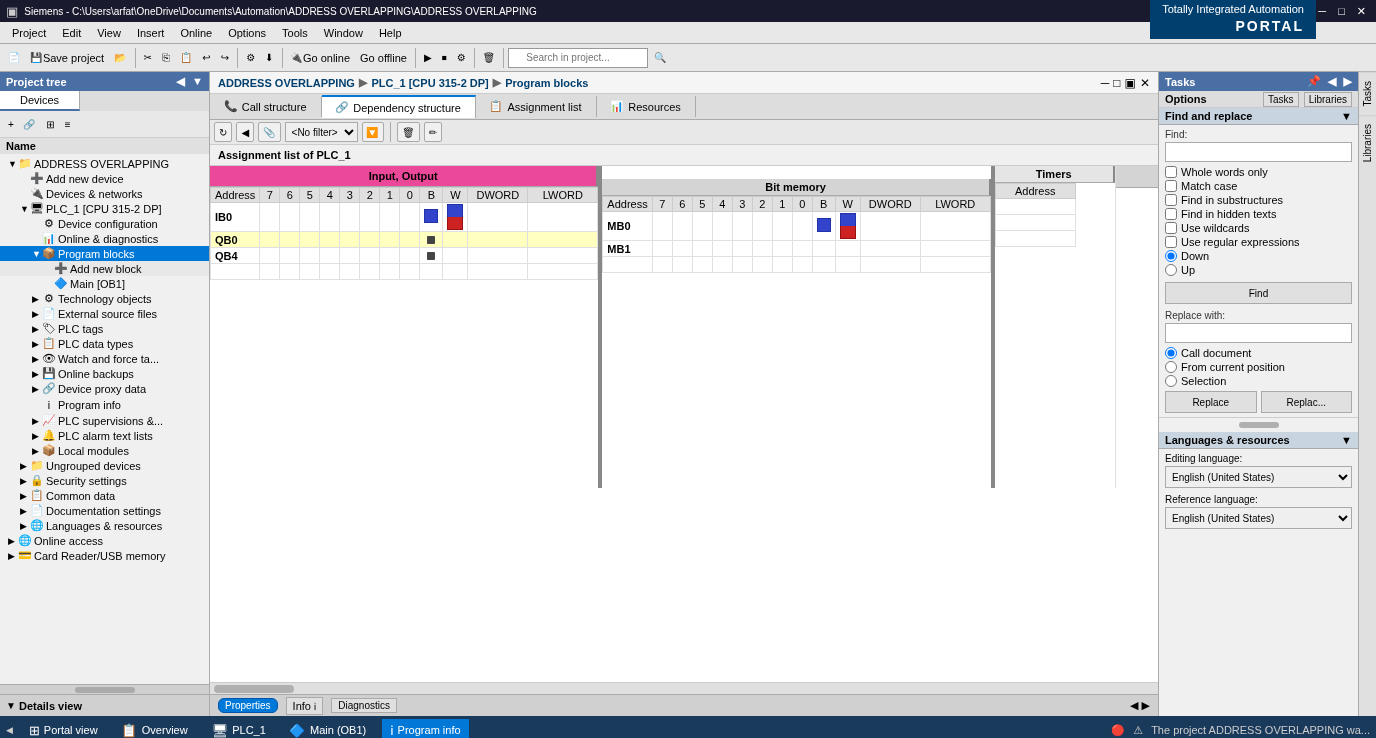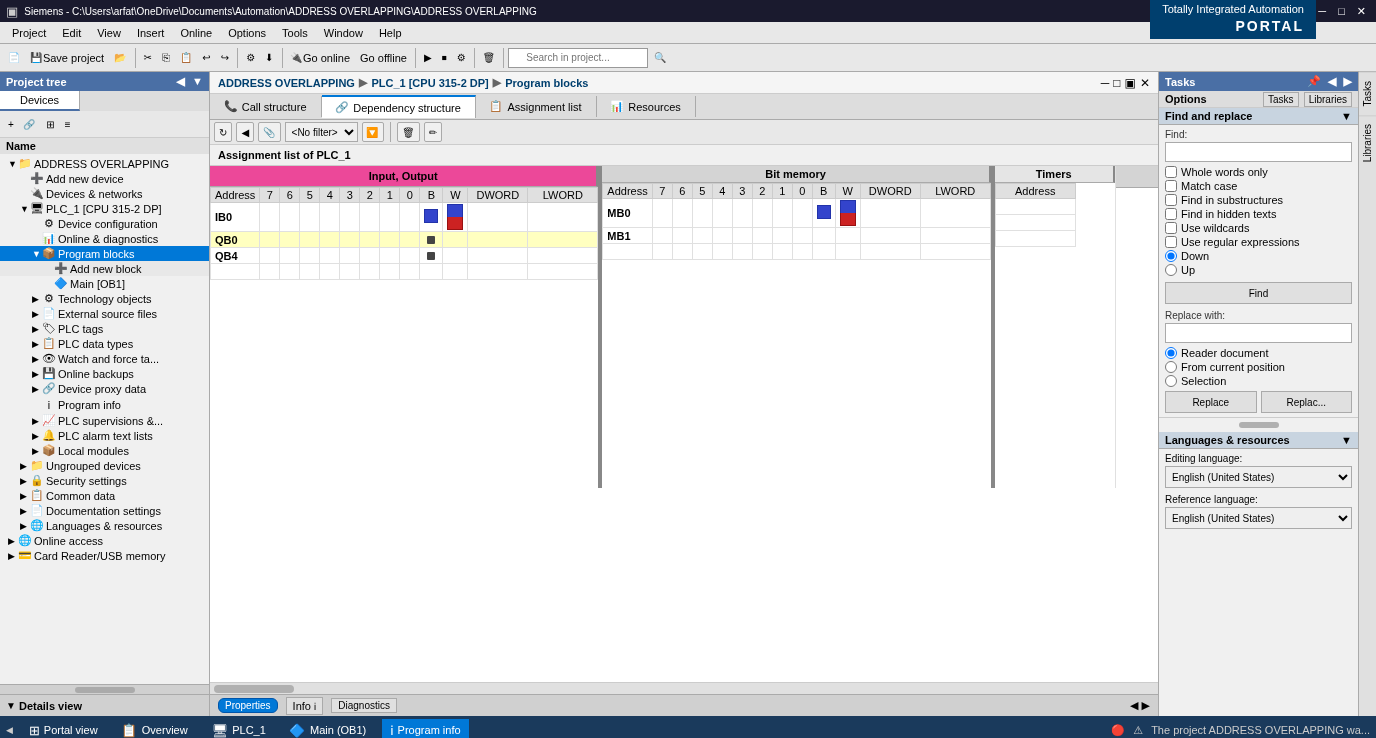--- a/index.html
+++ b/index.html
@@ -520,21 +520,21 @@
                   <td></td>
                   <td></td>
                   <td></td>
                 </tr>
             </tbody>
           </table>
         </div>
 
         <div style="width:20px; background:#c8c8c8; border-left:2px solid #888; border-right:2px solid #888;"></div>
 
-        <div style="flex:0 0 auto;">
+        <div style="flex:0 0 auto;margin-top:13px;">
           <div style="background:#d4d4d4; padding:2px 8px; font-weight:bold; text-align:center; border-bottom:1px solid #aaa; border-right:2px solid #888; font-size:11px;">
             <span>Bit memory</span>
           </div>
           <table class="assign-table">
             <thead>
               <tr>
                 <th>Address</th>
                 <th>7</th>
                 <th>6</th>
                 <th>5</th>
@@ -719,21 +719,21 @@
           </div>
           <button class="find-btn">Find</button>
 
           <div style="margin-top:6px;">
             <div class="replace-label">Replace with:</div>
             <input class="replace-input" type="text" style="">
           </div>
           <div class="replace-options">
             <div class="find-option">
               <input type="radio" name="scope" checked="" style="">
-              <span>Reader document</span>
+              <span>Call document</span>
             </div>
             <div class="find-option">
               <input type="radio" name="scope" style="">
               <span>From current position</span>
             </div>
             <div class="find-option">
               <input type="radio" name="scope" style="">
               <span>Selection</span>
             </div>
           </div>

